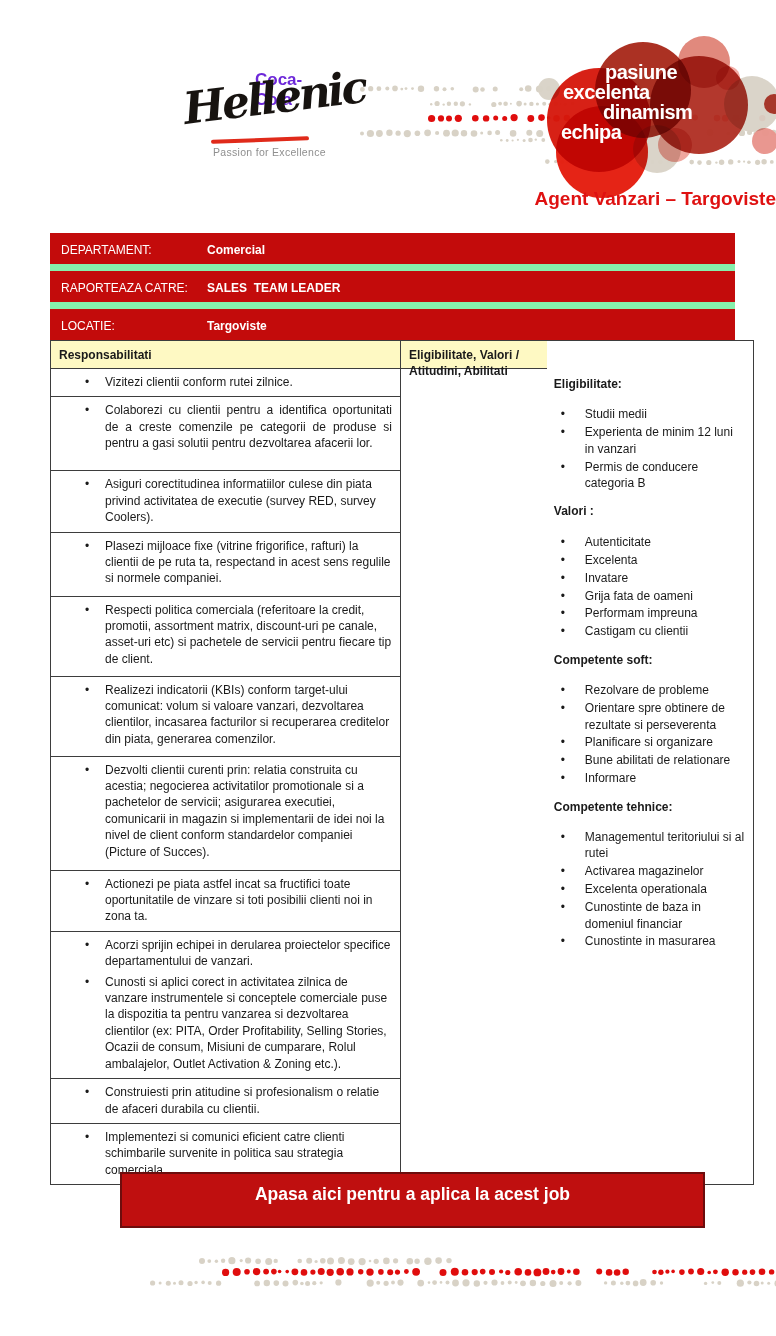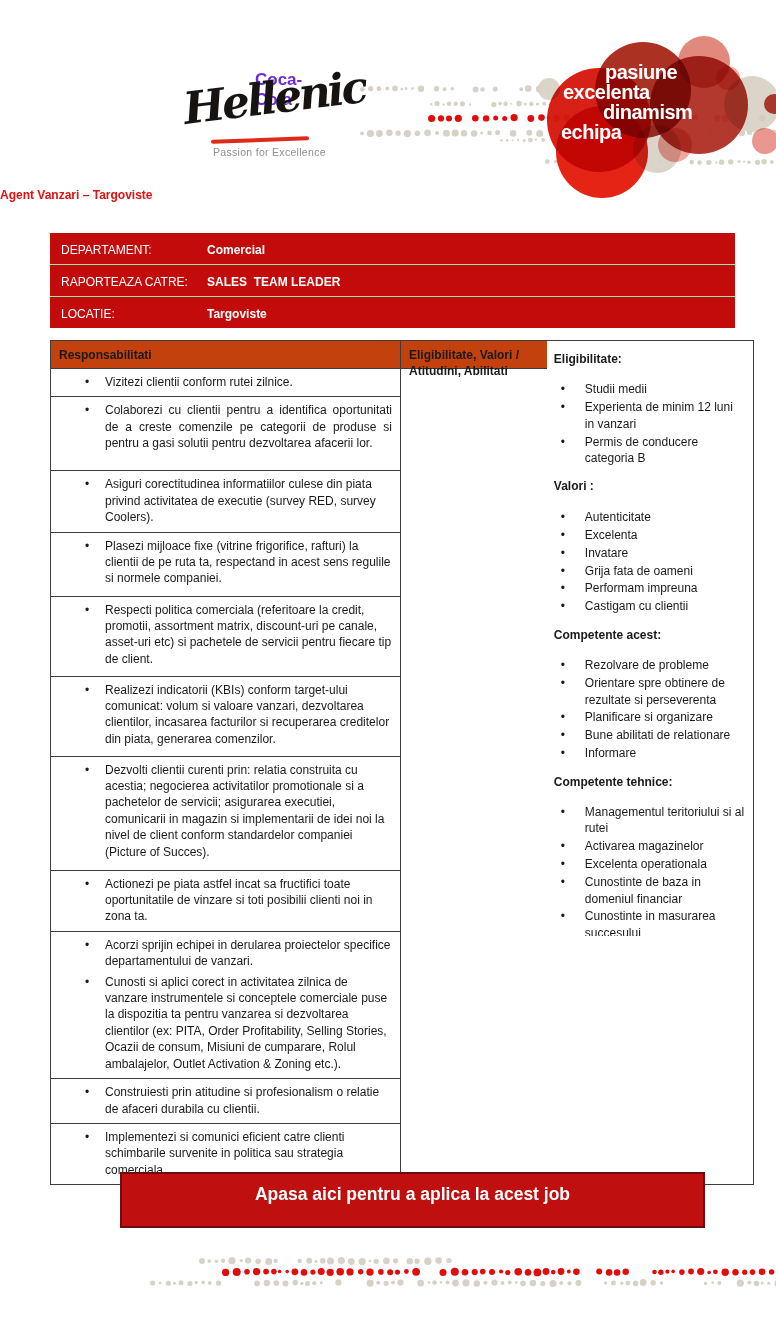--- a/index.html
+++ b/index.html
@@ -16,44 +16,44 @@
                   border-radius:2px;transform:rotate(-2deg);}
   .logo-tagline{position:absolute;left:30px;top:88px;font-size:10.5px;color:#8f8f8f;letter-spacing:.3px;}
 
   .bubbles{position:absolute;left:538px;top:28px;width:240px;height:160px;z-index:3;}
   .bubble{position:absolute;border-radius:50%;mix-blend-mode:multiply;}
   .bubble-word{position:absolute;z-index:6;color:#fff;font-weight:bold;font-size:20px;
                letter-spacing:-.5px;line-height:20px;white-space:nowrap;}
   .bw1{left:67px;top:34px;} .bw2{left:25px;top:54px;} .bw3{left:65px;top:74px;} .bw4{left:23px;top:94px;}
 
   
-  .doc-title{position:absolute;left:0;top:188px;width:776px;text-align:left;z-index:4;
-             font-size:12px;font-weight:bold;color:#df1111;}
+  .doc-title{position:absolute;left:0;top:188px;width:776px;text-align:right;z-index:4;
+             font-size:19px;font-weight:bold;color:#df1111;}
 
   
   .info-table{position:absolute;left:50px;top:233px;width:685px;background:#c30b0b;z-index:4;}
-  .info-row{height:31px;line-height:31px;padding-left:11px;border-top:1px solid #86efac;}
+  .info-row{height:31px;line-height:31px;padding-left:11px;border-top:7px solid #86efac;}
   .info-row:first-child{border-top:none;}
   .info-label{display:inline-block;width:146px;color:#fff;font-weight:normal;font-size:12px;}
   .info-value{color:#fff;font-weight:bold;font-size:12px;white-space:pre-wrap;}
 
   
   .main-table{position:absolute;left:50px;top:340px;width:702px;z-index:4;
               display:grid;grid-template-columns:349px 1fr;border:1px solid #3d3d3d;
               font-size:12px;line-height:16.4px;}
   .col-right{border-left:1px solid #3d3d3d;display:flex;flex-direction:row;}
-  .col-head{height:28px;box-sizing:border-box;background:#c2410c;border-bottom:1px solid #3d3d3d;
+  .col-head{height:28px;box-sizing:border-box;background:#fef9c3;border-bottom:1px solid #3d3d3d;
             font-weight:bold;padding:6px 4px 0 8px;}
   .resp-row{border-bottom:1px solid #3d3d3d;box-sizing:border-box;padding:5px 8px 6px 0;}
   .resp-row:last-child{border-bottom:none;}
   .resp-li{position:relative;padding-left:54px;margin-bottom:4px;white-space:pre-wrap;}
   .resp-li:last-child{margin-bottom:0;}
   .justify .resp-li{text-align:justify;}
   .bullet{position:absolute;left:34px;top:0;}
-  .right-content{height:595px;box-sizing:border-box;padding:6px 6px 0 7px;overflow:hidden;}
+  .right-content{height:595px;box-sizing:border-box;padding:14px 6px 0 7px;overflow:hidden;margin-top:17px;}
   .right-empty{flex:1;border-top:1px solid #3d3d3d;}
   .sec-h{font-weight:bold;margin:4px 0 14px 0;}
   .sec-list{margin:0 0 12px 0;}
   .r-li{position:relative;padding-left:31px;margin-bottom:1.5px;white-space:pre-wrap;}
   .r-li .bullet{left:7px;}
 
   
   .apply-btn{position:absolute;left:120px;top:1172px;width:585px;height:56px;box-sizing:border-box;
              background:#bf0f0f;border:2px solid #6d0d0d;color:#fff;font-weight:bold;font-size:17.5px;
              text-align:center;line-height:40px;cursor:pointer;z-index:4;
@@ -428,21 +428,21 @@
           </div>
           <div class="sec-h">Valori :</div>
           <div class="sec-list">
             <div class="r-li"><span class="bullet">•</span><span>Autenticitate</span></div>
             <div class="r-li"><span class="bullet">•</span><span>Excelenta</span></div>
             <div class="r-li"><span class="bullet">•</span><span>Invatare</span></div>
             <div class="r-li"><span class="bullet">•</span><span>Grija fata de oameni</span></div>
             <div class="r-li"><span class="bullet">•</span><span>Performam impreuna</span></div>
             <div class="r-li"><span class="bullet">•</span><span>Castigam cu clientii</span></div>
           </div>
-          <div class="sec-h">Competente acest:</div>
+          <div class="sec-h">Competente soft:</div>
           <div class="sec-list">
             <div class="r-li"><span class="bullet">•</span><span>Rezolvare de probleme</span></div>
             <div class="r-li"><span class="bullet">•</span><span>Orientare spre obtinere de rezultate si perseverenta</span></div>
             <div class="r-li"><span class="bullet">•</span><span>Planificare si organizare</span></div>
             <div class="r-li"><span class="bullet">•</span><span>Bune abilitati de relationare</span></div>
             <div class="r-li"><span class="bullet">•</span><span>Informare</span></div>
           </div>
           <div class="sec-h">Competente tehnice:</div>
           <div class="sec-list">
             <div class="r-li"><span class="bullet">•</span><span>Managementul teritoriului si al rutei</span></div>

